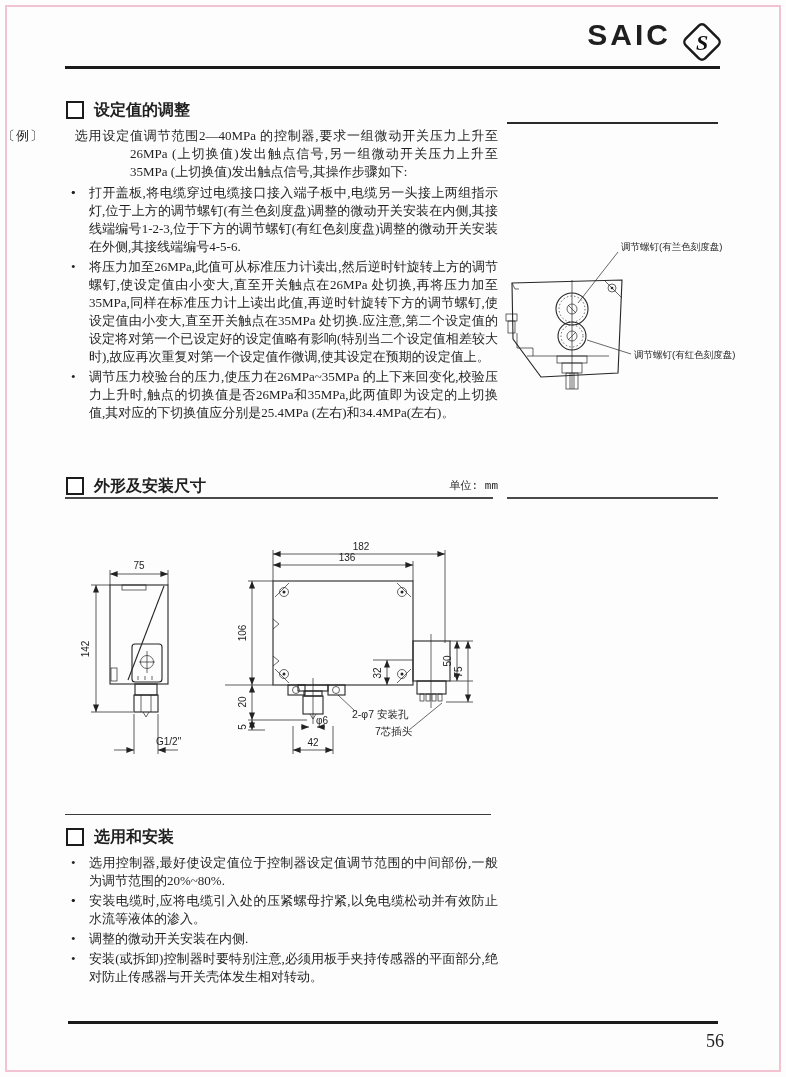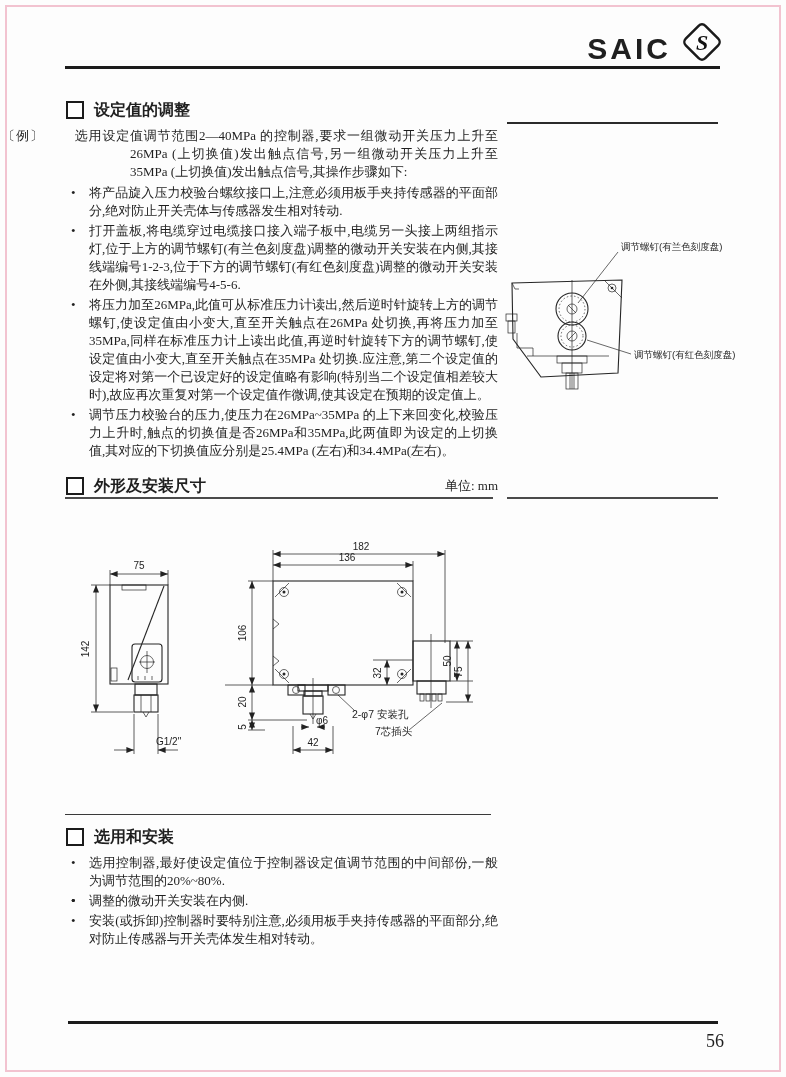--- a/index.html
+++ b/index.html
@@ -1,39 +1,39 @@
 <!DOCTYPE html>
 <html><head>
 <meta charset="utf-8">
 <style>
   html,body{margin:0;padding:0;background:#fff;}
   .page{position:relative;width:786px;height:1077px;background:#fdfdfd;overflow:hidden;
         font-family:"Liberation Serif",serif;color:#1f1f1f;}
   .frame{position:absolute;inset:5px;border:2px solid #f2c3d0;pointer-events:none;}
   
-  .brand{position:absolute;top:20px;right:62px;display:flex;align-items:flex-end;gap:9px;}
+  .brand{position:absolute;top:20px;right:62px;display:flex;align-items:flex-start;gap:9px;}
   .brand-text{font-family:"Liberation Sans",sans-serif;font-weight:bold;font-size:30px;
               letter-spacing:3px;line-height:1;}
   .header-rule{position:absolute;left:65px;top:66px;width:655px;height:3px;background:#1b1b1b;}
   .rightcol-rule{position:absolute;left:507px;top:122px;width:211px;height:2px;background:#2a2a2a;}
   
   .col{position:absolute;left:66px;width:432px;font-size:13px;line-height:18px;text-align:justify;}
   .col1{top:100px;} .col3{top:819px;margin-top:8px;}
   .sec-head{display:flex;align-items:center;gap:10px;margin-bottom:7px;
             font-weight:bold;font-size:16px;line-height:20px;
             font-family:"Liberation Sans",sans-serif;}
   .cbx{width:14px;height:14px;border:2px solid #1b1b1b;flex:0 0 auto;background:#fff;}
   .example{position:relative;padding-left:64px;text-indent:-64px;margin-bottom:3px;}
   .ex-prefix{display:inline-block;letter-spacing:1px;margin-right:8px;}
   .bullet{position:relative;padding-left:23px;margin-bottom:2px;}
   .bullet .dot{position:absolute;left:5px;top:0;font-size:13px;}
   
   .sec2{position:absolute;left:66px;top:476px;width:432px;display:flex;
         justify-content:space-between;align-items:flex-end;}
-  .unit{font-size:13px;font-weight:normal;font-family:Liberation Serif, serif;}
+  .unit{font-size:11px;font-weight:normal;font-family:Liberation Mono, monospace;}
   .rule2a{position:absolute;left:65px;top:497px;width:428px;height:2px;background:#4a4a4a;}
   .rule2b{position:absolute;left:507px;top:497px;width:211px;height:2px;background:#4a4a4a;}
   .rule3{position:absolute;left:65px;top:814px;width:426px;height:1px;background:#3a3a3a;}
   
   .footer-rule{position:absolute;left:68px;top:1021px;width:650px;height:3px;background:#1b1b1b;}
   .pagenum{position:absolute;right:62px;top:1031px;font-size:18px;
            font-family:Liberation Serif, serif;}
   
   .adjust-svg{position:absolute;left:505px;top:236px;}
   .dims-svg{position:absolute;left:65px;top:528px;}
@@ -63,21 +63,20 @@
   <div class="col col1">
     <div class="sec-head">
       <span class="cbx"></span>
       <span>设定值的调整</span>
     </div>
     <div class="example">
       <span class="ex-prefix">〔例〕</span><span>选用设定值调节范围2—40MPa 的控制器,要求一组微动开关压力上升至26MPa (上切换值)发出触点信号,另一组微动开关压力上升至35MPa (上切换值)发出触点信号,其操作步骤如下:</span>
     </div>
     <div class="bullet">
       <span class="dot">•</span>
-      <span>将产品旋入压力校验台螺纹接口上,注意必须用板手夹持传感器的平面部分,绝对防止开关壳体与传感器发生相对转动.</span>
     </div>
     <div class="bullet">
       <span class="dot">•</span>
       <span>打开盖板,将电缆穿过电缆接口接入端子板中,电缆另一头接上两组指示灯,位于上方的调节螺钉(有兰色刻度盘)调整的微动开关安装在内侧,其接线端编号1-2-3,位于下方的调节螺钉(有红色刻度盘)调整的微动开关安装在外侧,其接线端编号4-5-6.</span>
     </div>
     <div class="bullet">
       <span class="dot">•</span>
       <span>将压力加至26MPa,此值可从标准压力计读出,然后逆时针旋转上方的调节螺钉,使设定值由小变大,直至开关触点在26MPa 处切换,再将压力加至35MPa,同样在标准压力计上读出此值,再逆时针旋转下方的调节螺钉,使设定值由小变大,直至开关触点在35MPa 处切换.应注意,第二个设定值的设定将对第一个已设定好的设定值略有影响(特别当二个设定值相差较大时),故应再次重复对第一个设定值作微调,使其设定在预期的设定值上。</span>
     </div>
     <div class="bullet">
@@ -258,20 +257,21 @@
     </div>
     <div class="bullet">
       <span class="dot">•</span>
       <span>选用控制器,最好使设定值位于控制器设定值调节范围的中间部份,一般为调节范围的20%~80%.</span>
     </div>
     <div class="bullet">
       <span class="dot">•</span>
     </div>
     <div class="bullet">
       <span class="dot">•</span>
+      <span>安装电缆时,应将电缆引入处的压紧螺母拧紧,以免电缆松动并有效防止水流等液体的渗入。</span>
     </div>
     <div class="bullet">
       <span class="dot">•</span>
       <span>调整的微动开关安装在内侧.</span>
     </div>
     <div class="bullet">
       <span class="dot">•</span>
       <span>安装(或拆卸)控制器时要特别注意,必须用板手夹持传感器的平面部分,绝对防止传感器与开关壳体发生相对转动。</span>
     </div>
   </div>

